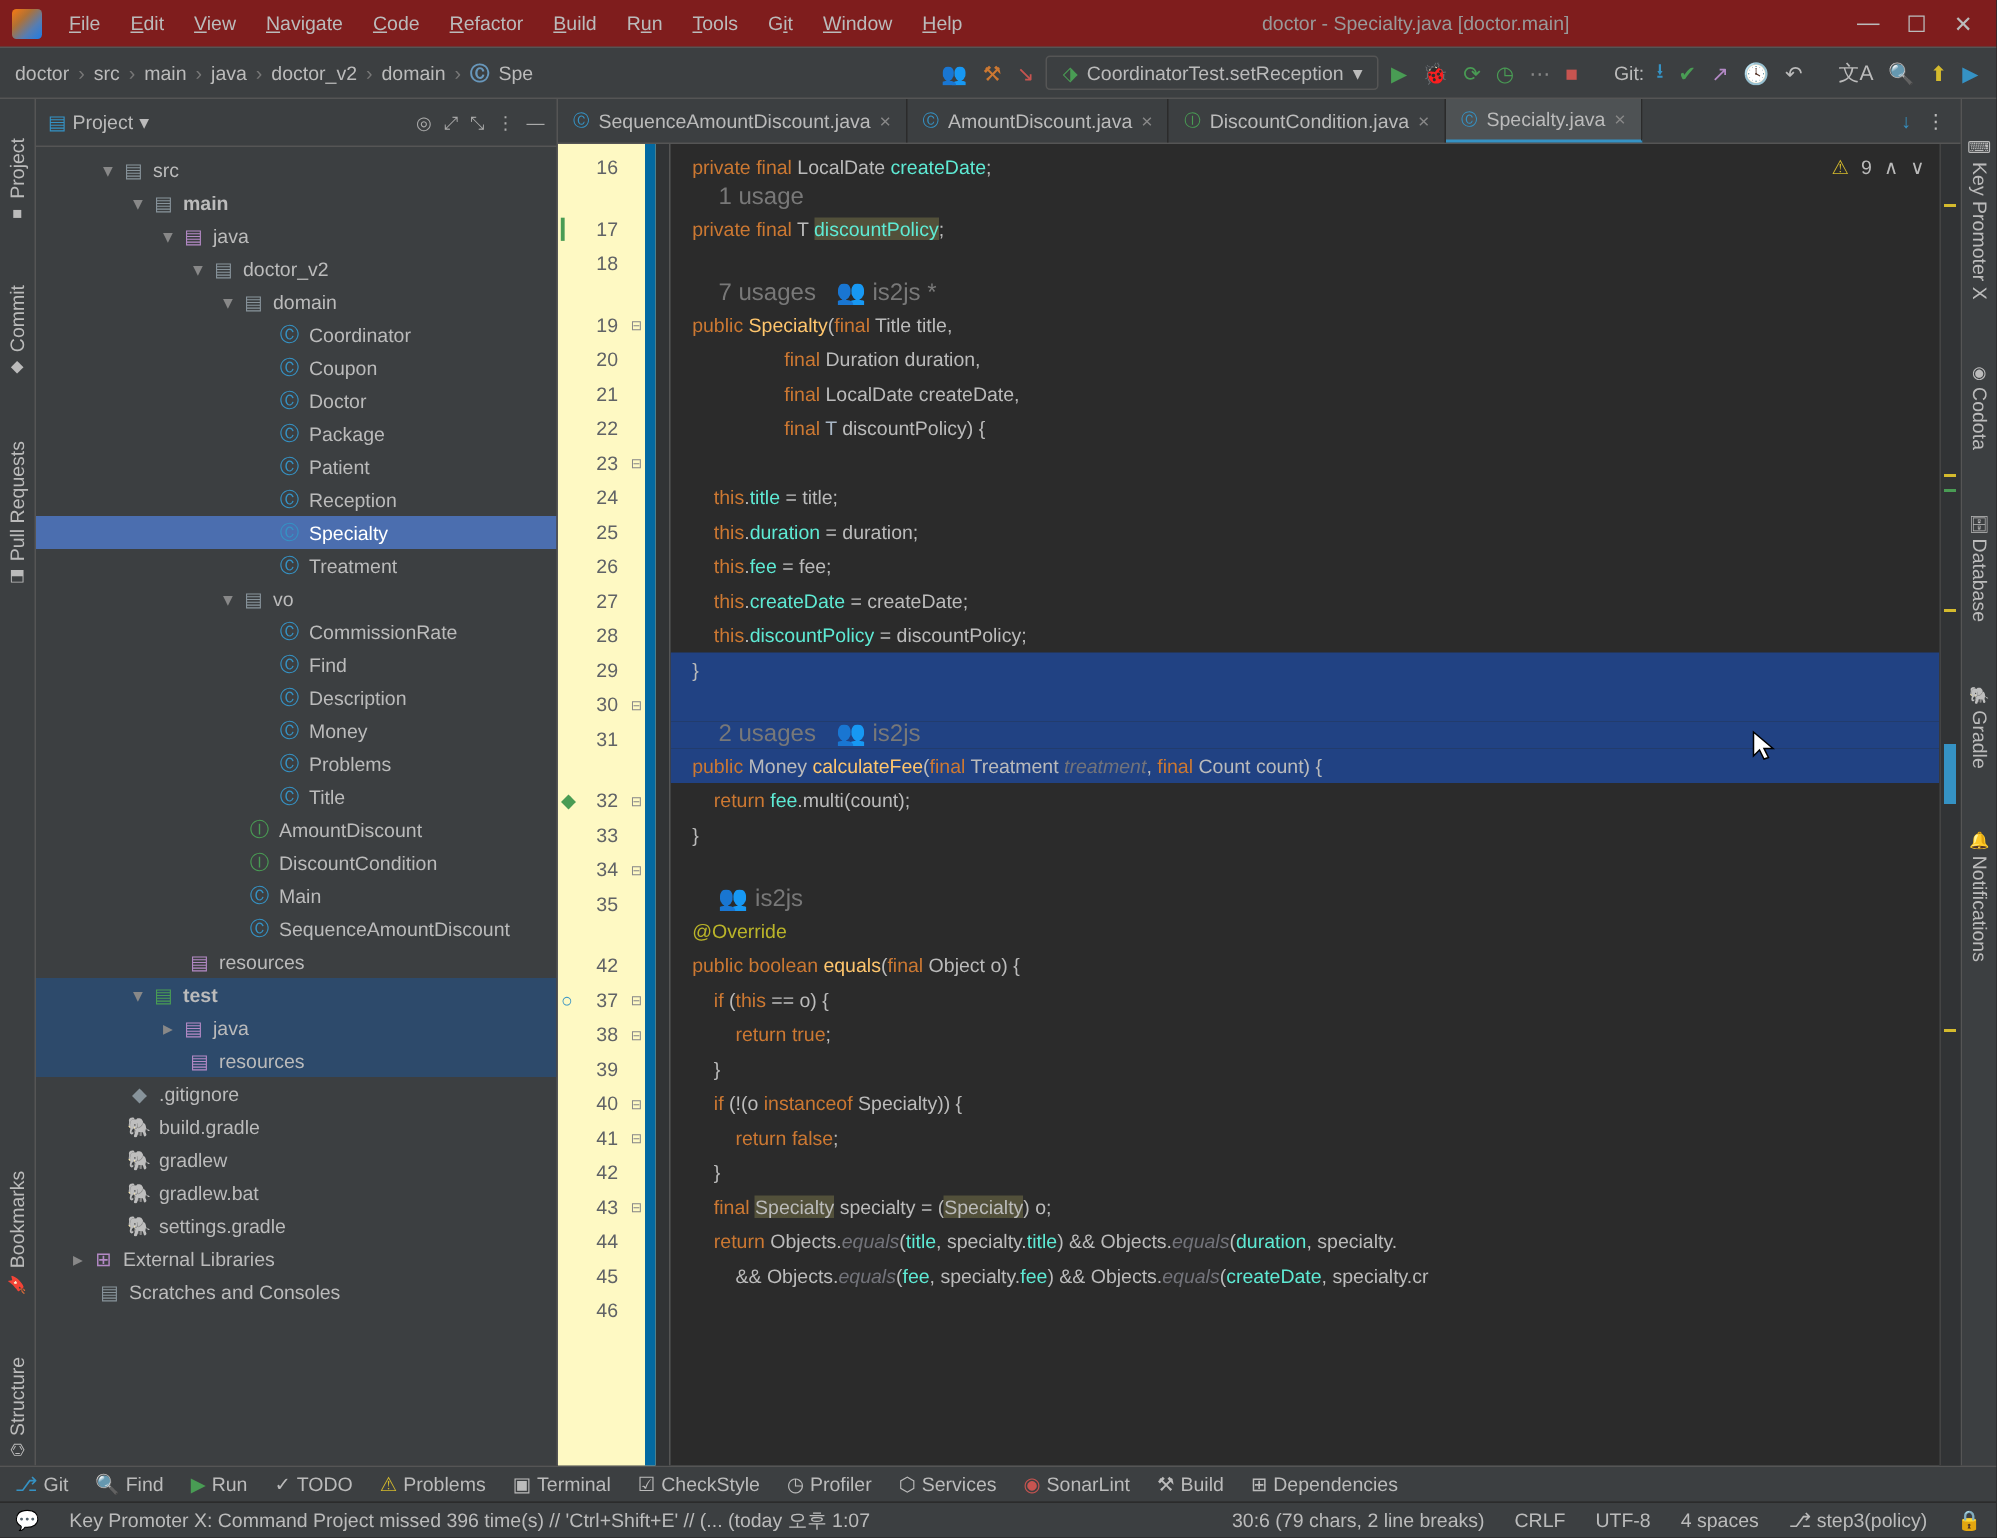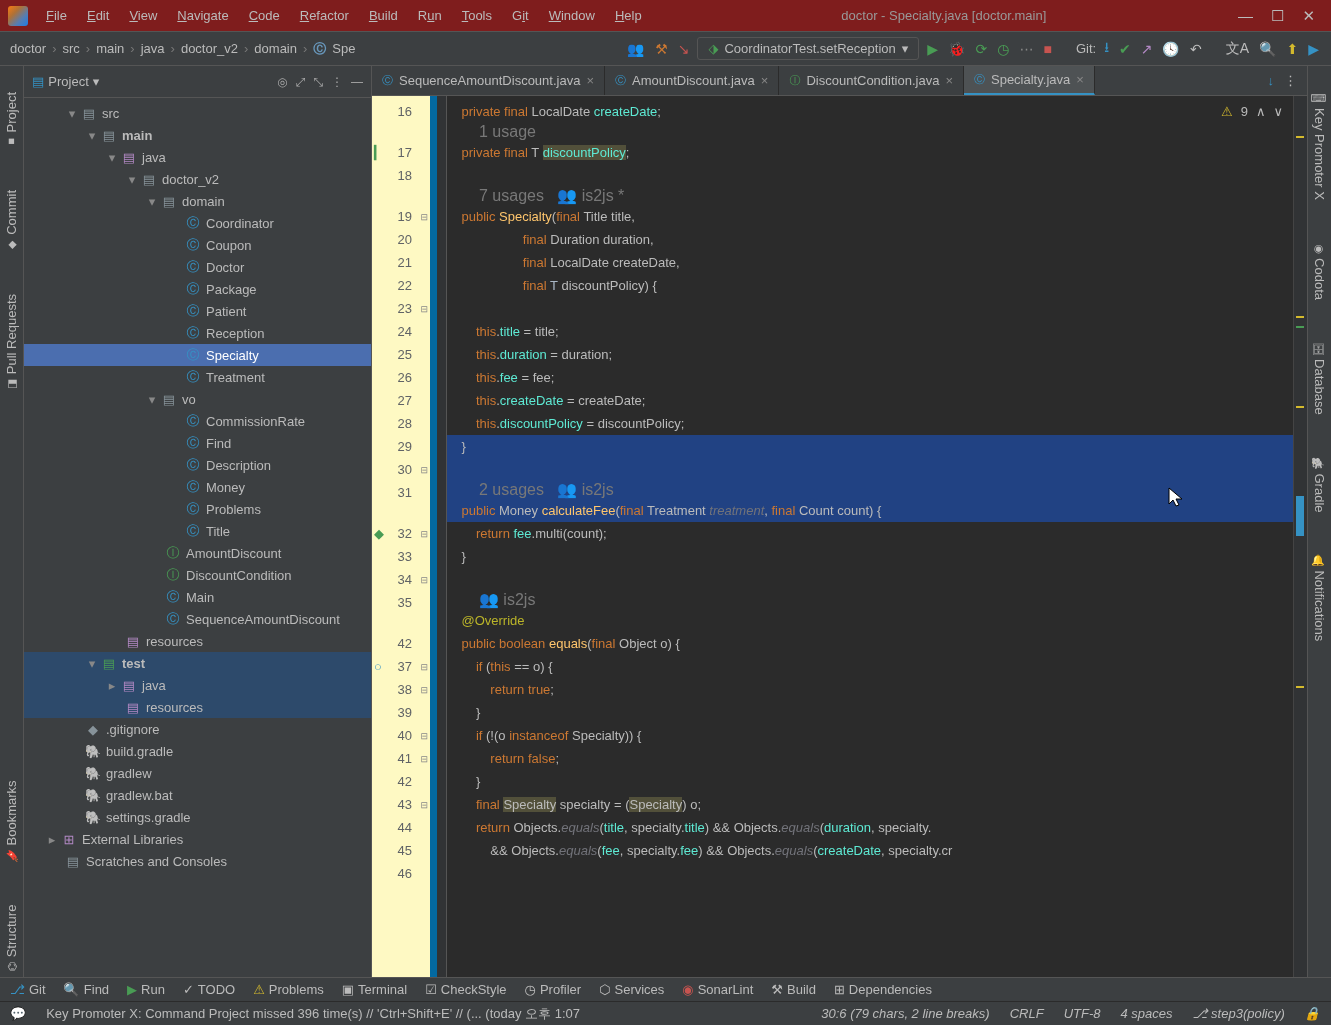--- a/index.html
+++ b/index.html
@@ -76,21 +76,21 @@
 .hl-warn { background: #52503a; }
 .warn-row { position: absolute; top: 4px; right: 10px; display: flex; gap: 8px; align-items: center; font-size: 12px; }
 .warn-row .w { color: #d4ba2d; }
 .cursor-svg { position: absolute; left: 720px; top: 390px; pointer-events: none; }
 .code-right-strip { width: 14px; background: #313335; border-left: 1px solid #444; position: relative; }
 .strip-mark { position: absolute; left: 2px; width: 8px; height: 2px; }
 
 .statusbar { height: 24px; background: #3c3f41; border-top: 1px solid #555; display: flex; align-items: center; padding: 0 10px; gap: 18px; font-size: 11px; }
 .statusbar .sitem { display: flex; align-items: center; gap: 4px; cursor: pointer; }
 .statusbar-2 { height: 24px; background: #3c3f41; border-top: 1px solid #2b2b2b; display: flex; align-items: center; padding: 0 10px; font-size: 11px; gap: 20px; }
-.sb2-right { margin-left: auto; display: flex; gap: 20px; font-style: italic; }
+.sb2-right { margin-left: auto; display: flex; gap: 20px; }
 </style>
 </head>
 <body>
 
 <div class="titlebar">
   <div class="logo"></div>
   <div class="menu-items">
     <span><u>F</u>ile</span>
     <span><u>E</u>dit</span>
     <span><u>V</u>iew</span>

